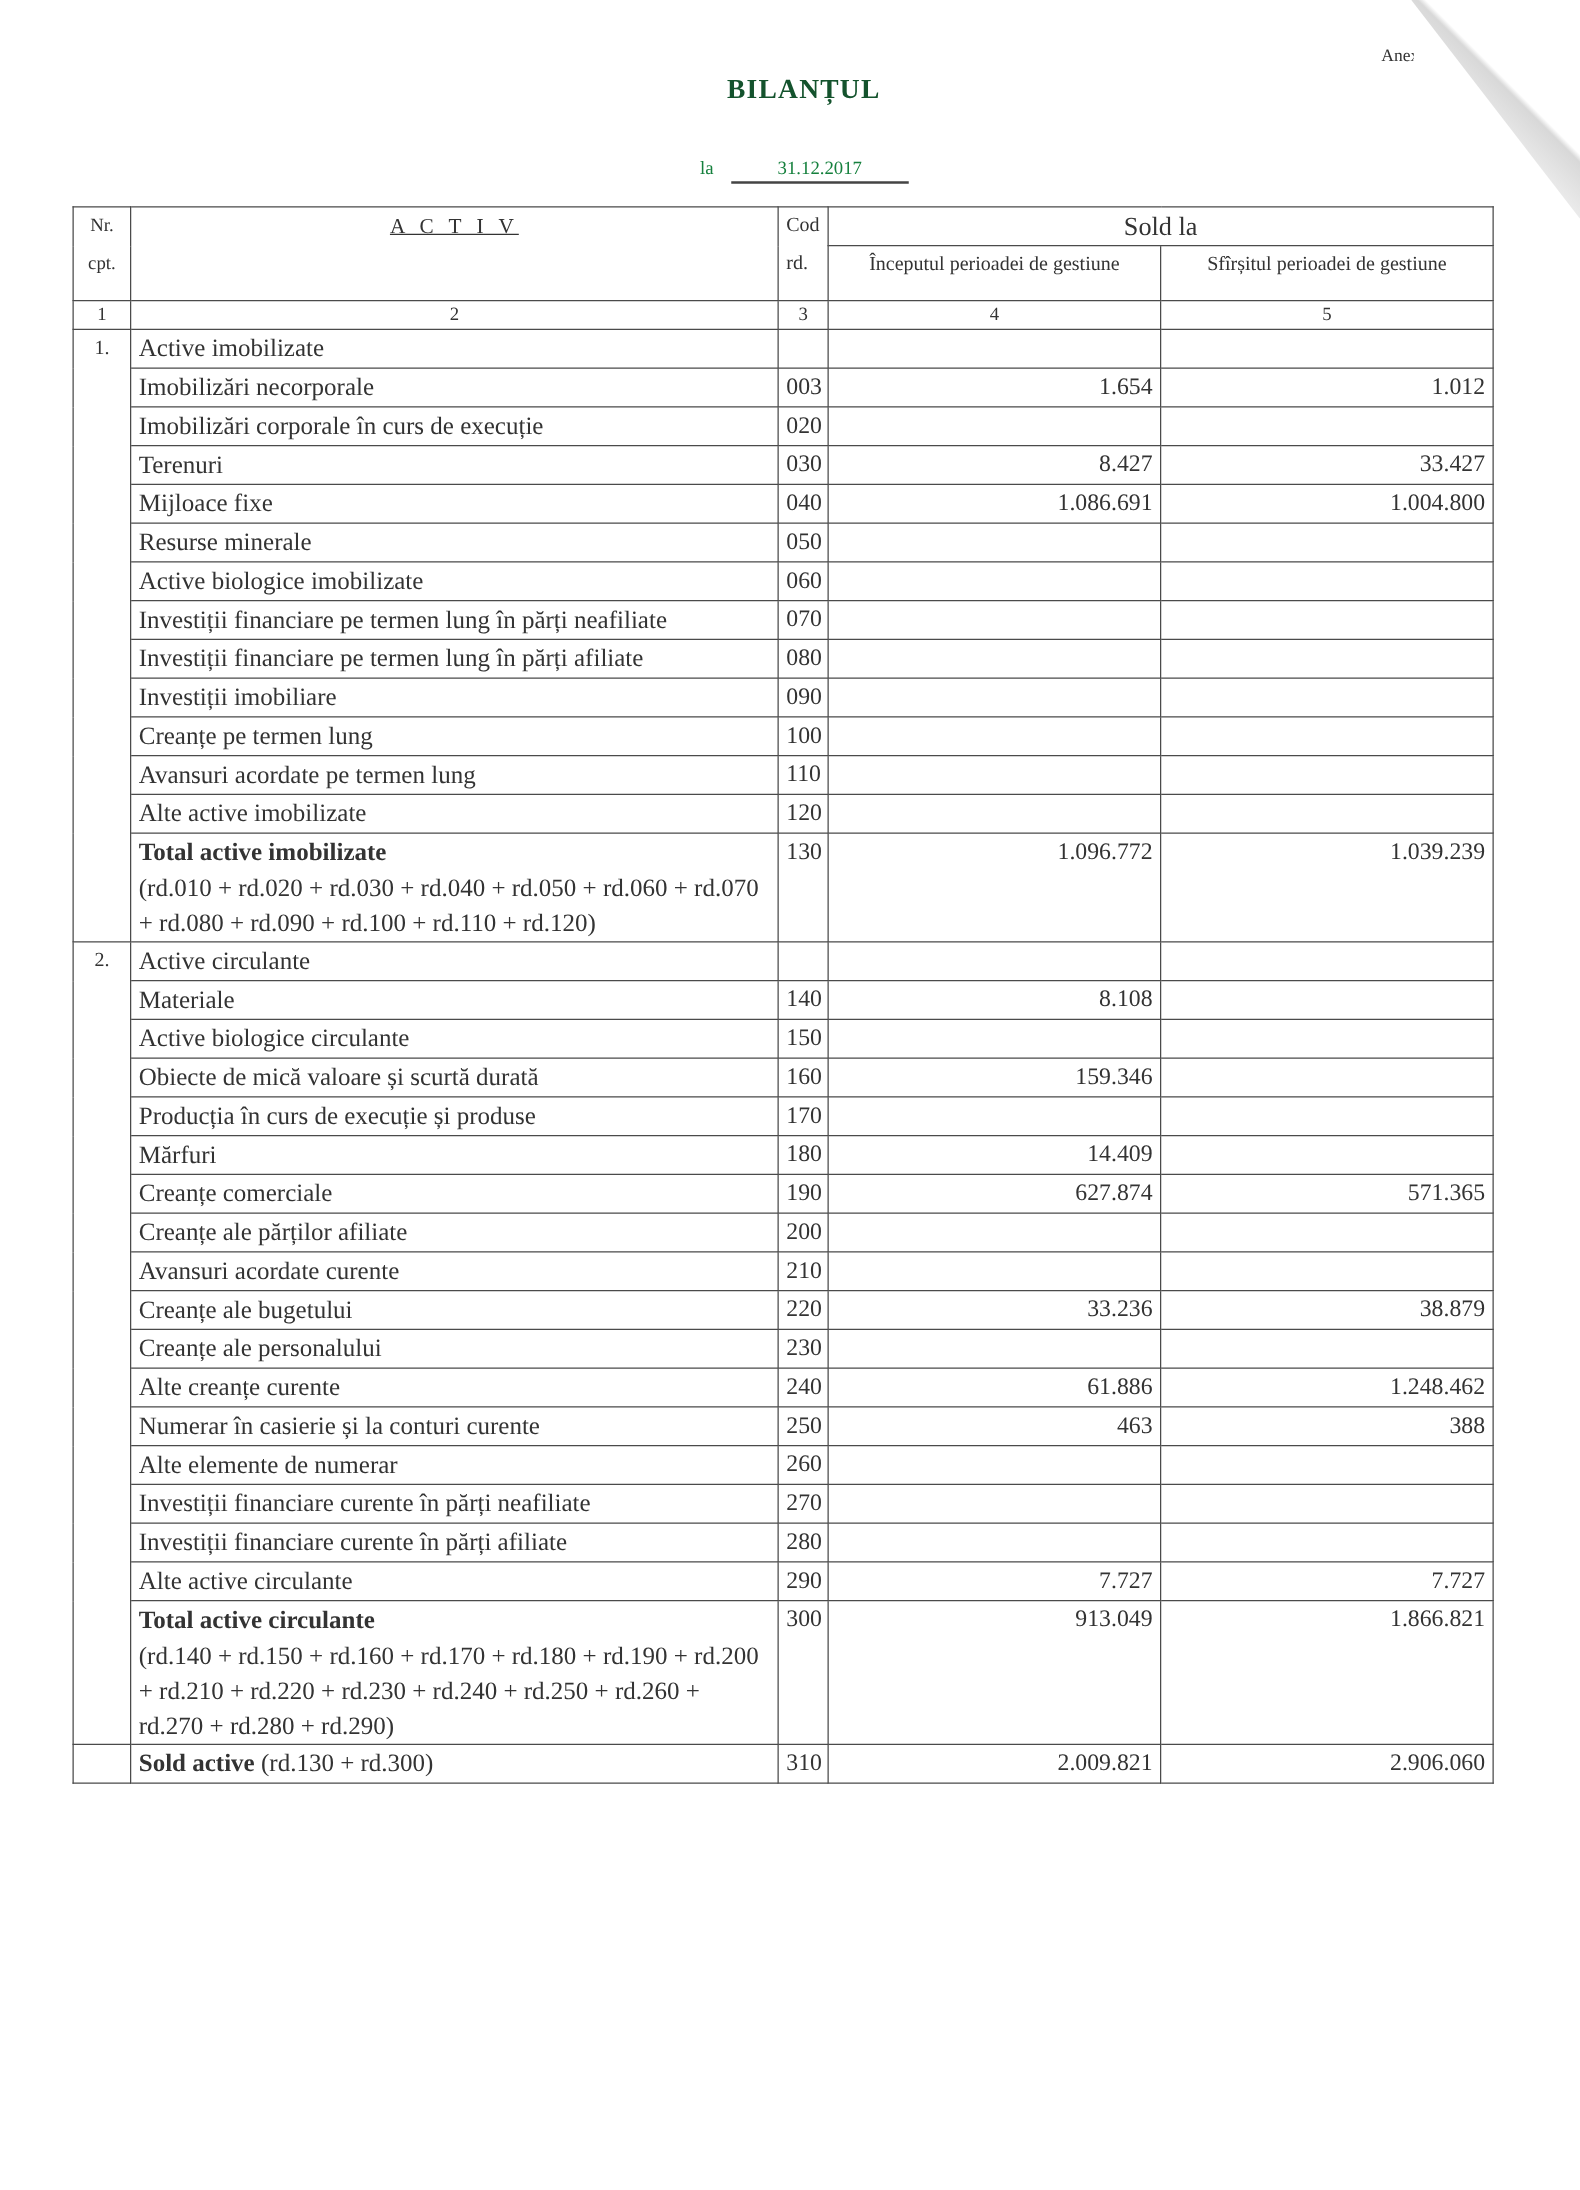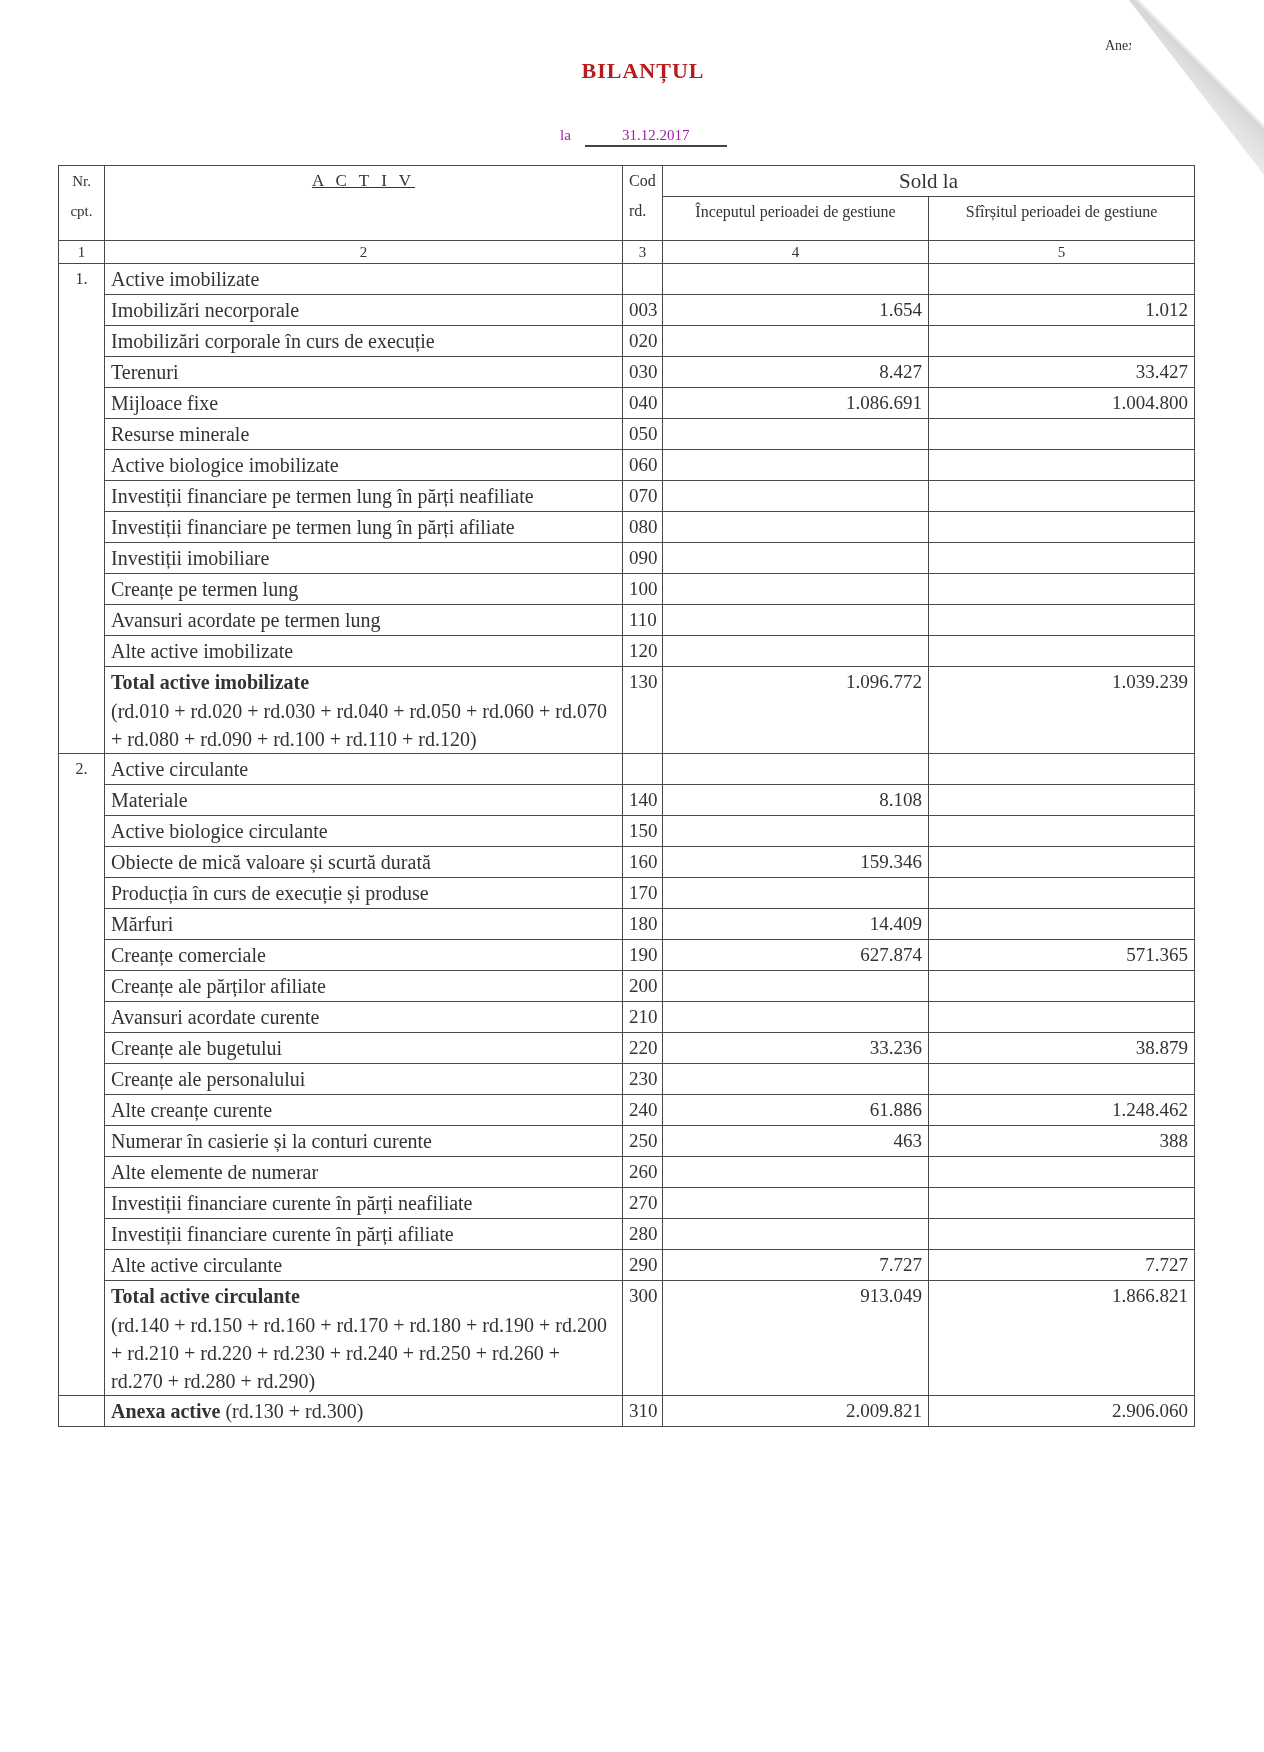--- a/index.html
+++ b/index.html
@@ -12,25 +12,25 @@
     position: absolute; right: 0; top: 0; width: 150px; height: 175px;
     background: linear-gradient(225deg, #ffffff 0%, #ffffff 38%, #d8d8d8 40%, #ededed 55%, #f6f6f6 75%, #ffffff 100%);
     clip-path: polygon(10% 0, 100% 0, 100% 100%);
   }
   .annex {
     position: absolute; left: 1105px; top: 38px; font-size: 14px; color: #333;
     width: 26px; overflow: hidden; white-space: nowrap;
   }
   .title {
     position: absolute; left: 0; width: 1264px; top: 58px; text-align: center;
-    font-size: 22px; font-weight: bold; letter-spacing: 1px; color: #b91c1c;
+    font-size: 22px; font-weight: bold; letter-spacing: 1px; color: #14532d;
     padding-left: 22px; box-sizing: border-box;
   }
   .date-line {
-    position: absolute; left: 560px; top: 127px; font-size: 15px; color: #a21caf;
+    position: absolute; left: 560px; top: 127px; font-size: 15px; color: #15803d;
   }
   .date-line .date-val {
     display: inline-block; width: 142px; text-align: center;
     border-bottom: 2px solid #444; margin-left: 14px; padding-bottom: 1px;
   }
   table.bilant {
     position: absolute; left: 58px; top: 165px; width: 912px;
     border-collapse: collapse; table-layout: fixed;
     font-size: 20px; color: #333;
   }
@@ -283,19 +283,19 @@
         <td class="val">7.727</td>
       </tr>
       <tr>
         <td style="white-space: normal;"><span class="bold">Total active circulante</span><span class="formula">(rd.140 + rd.150 + rd.160 + rd.170 + rd.180 + rd.190 + rd.200 + rd.210 + rd.220 + rd.230 + rd.240 + rd.250 + rd.260 + rd.270 + rd.280 + rd.290)</span></td>
         <td class="code">300</td>
         <td class="val">913.049</td>
         <td class="val">1.866.821</td>
       </tr>
       <tr>
         <td></td>
-        <td class="label"><span class="bold">Anexa active</span> <span>(rd.130 + rd.300)</span></td>
+        <td class="label"><span class="bold">Sold active</span> <span>(rd.130 + rd.300)</span></td>
         <td class="code">310</td>
         <td class="val">2.009.821</td>
         <td class="val">2.906.060</td>
       </tr>
     </tbody>
 </table>
 
 </body></html>

